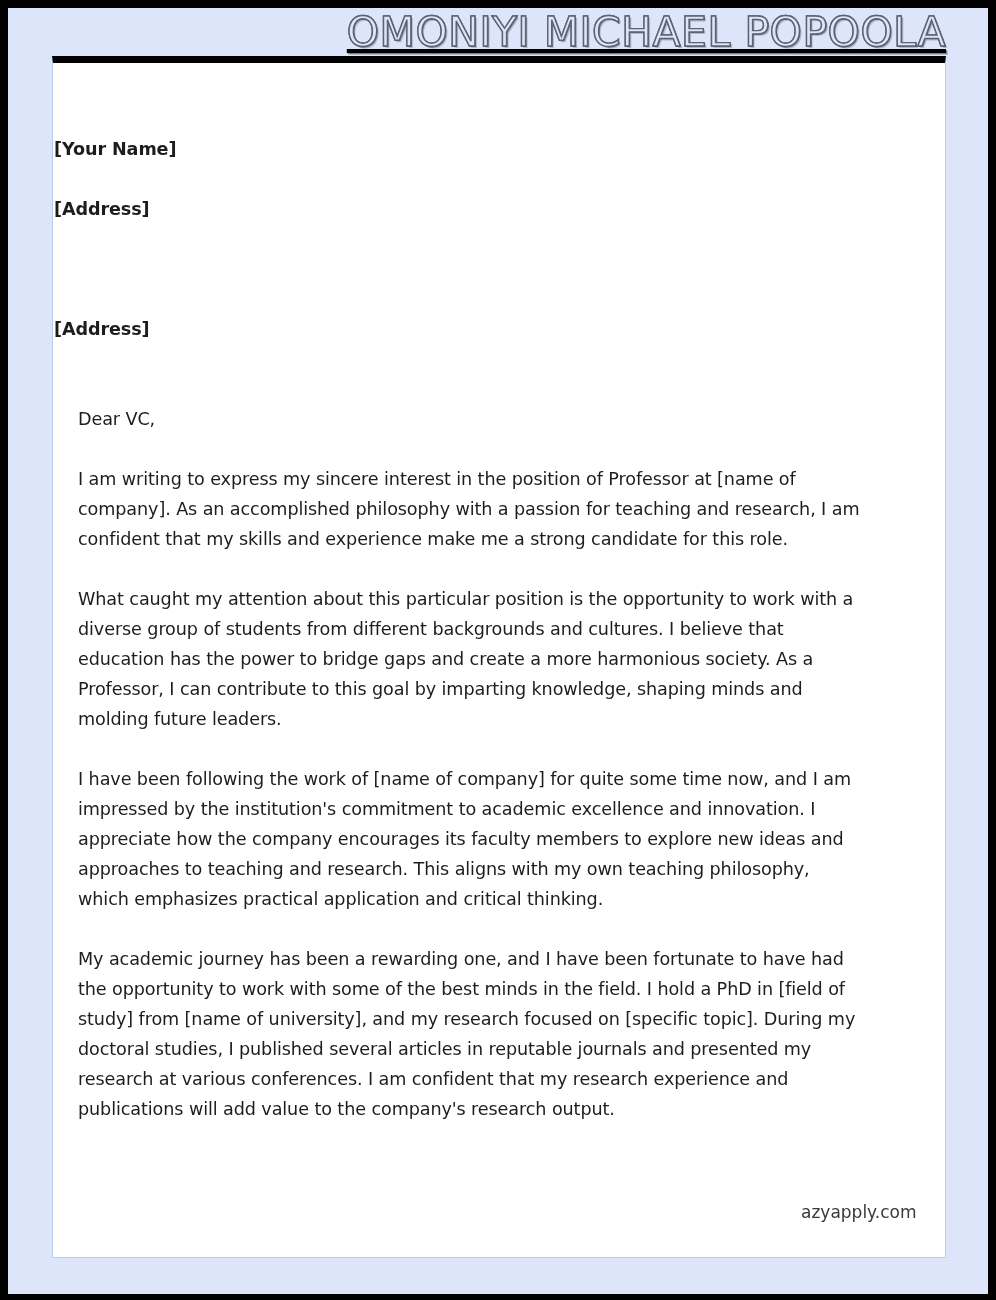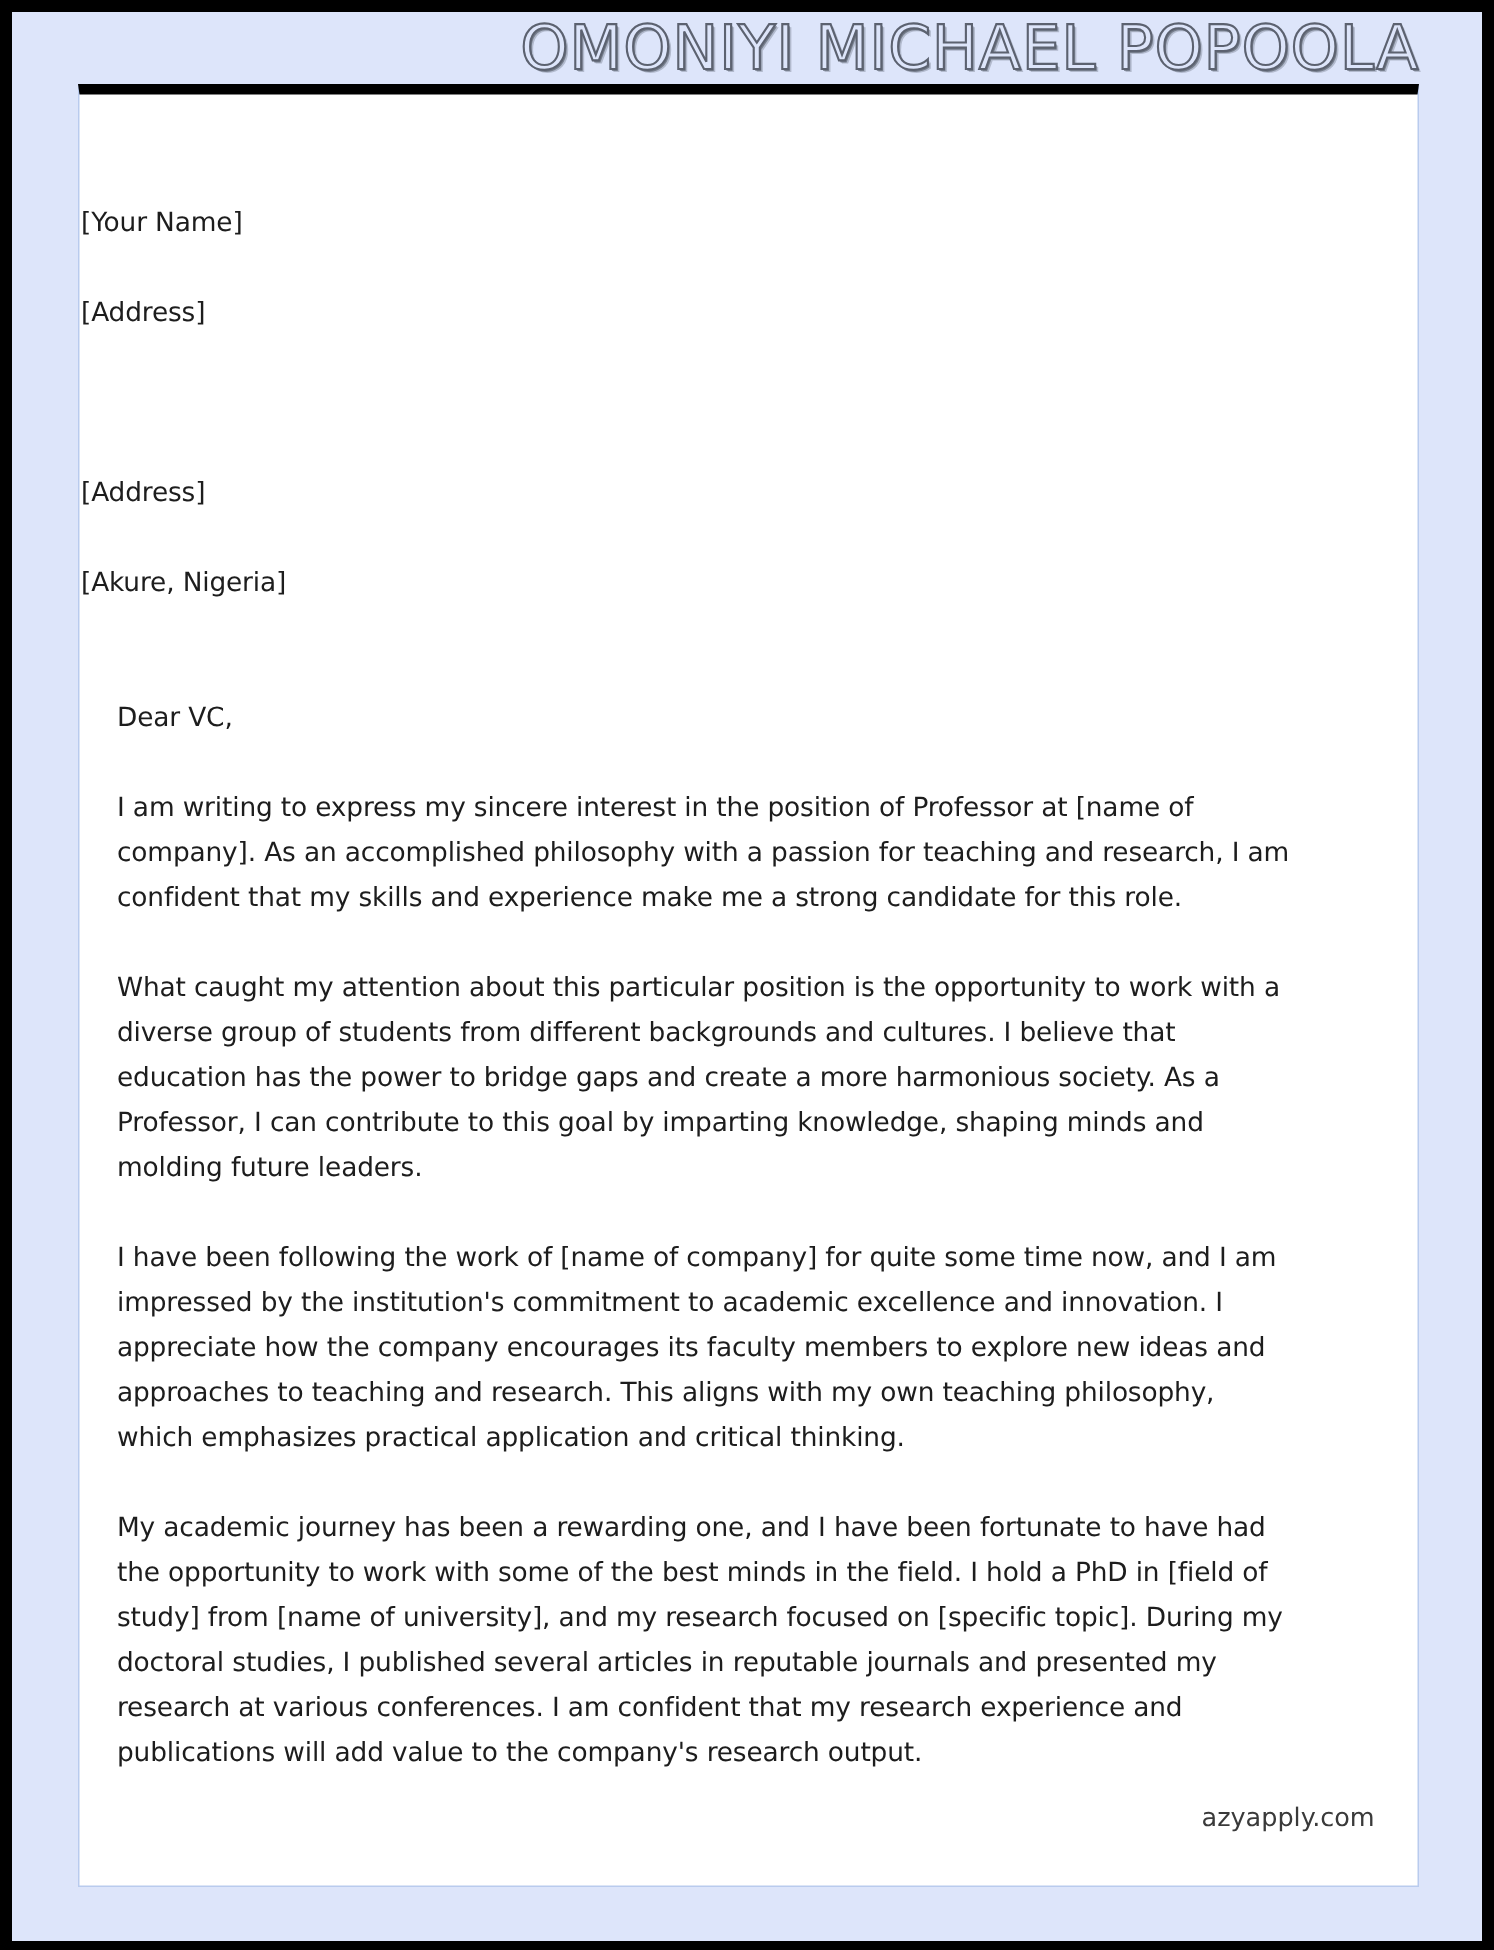--- a/index.html
+++ b/index.html
@@ -37,20 +37,21 @@
   #letterhead {
     position: absolute;
     top: 0;
     left: 0;
     right: 0;
     height: 48px;
     display: flex;
     align-items: center;
     justify-content: flex-end;
     padding-right: 42px;
+    text-decoration: underline;
   }
 
   #letterhead-name {
     font-family: "DejaVu Sans", sans-serif;
     font-size: 41px;
     line-height: 1;
     letter-spacing: 0.5px;
     font-weight: 400;
     color: #dde5fa;
     -webkit-text-stroke: 1.4px #5c6270;
@@ -81,21 +82,21 @@
     left: 46px;
     top: 96px;
     width: 806px;
     font-family: "DejaVu Sans", sans-serif;
     font-size: 17.6px;
     line-height: 30px;
     color: #1d1d1d;
     letter-spacing: -0.1px;
   }
 
-  .address-block { white-space: pre-line; }
+  .address-block { white-space: pre-line; font-weight: bold; }
 
   .letter-line { display: block; }
 
   .spacer { height: 30px; }
 
   .letter-para {
     margin: 0;
     text-align: left;
     padding-left: 24px;
   }
@@ -131,21 +132,20 @@
 
       <div class="address-block">
         <span class="letter-line">[Your Name]</span>
         <span class="letter-line">[Address]</span>
       </div>
 
       <div class="spacer"></div>
 
       <div class="address-block">
         <span class="letter-line">[Address]</span>
-        <span class="letter-line">[Akure, Nigeria]</span>
       </div>
 
       <div class="spacer"></div>
 
       <p class="letter-para">Dear VC,</p>
 
       <div class="para-gap"></div>
       <p class="letter-para">I am writing to express my sincere interest in the position of Professor at [name of company]. As an accomplished philosophy with a passion for teaching and research, I am confident that my skills and experience make me a strong candidate for this role.</p>
 
       <div class="para-gap"></div>

